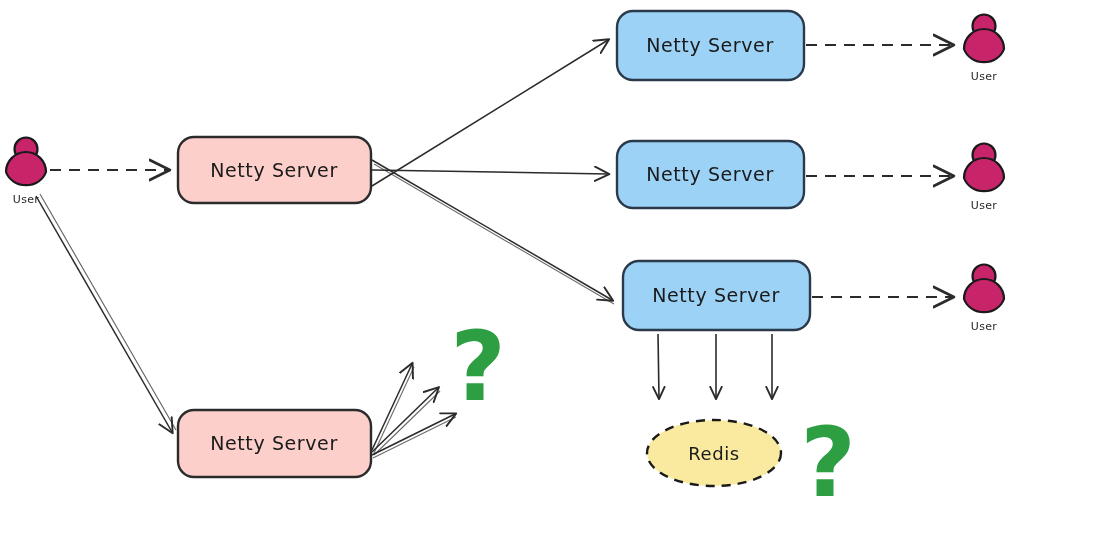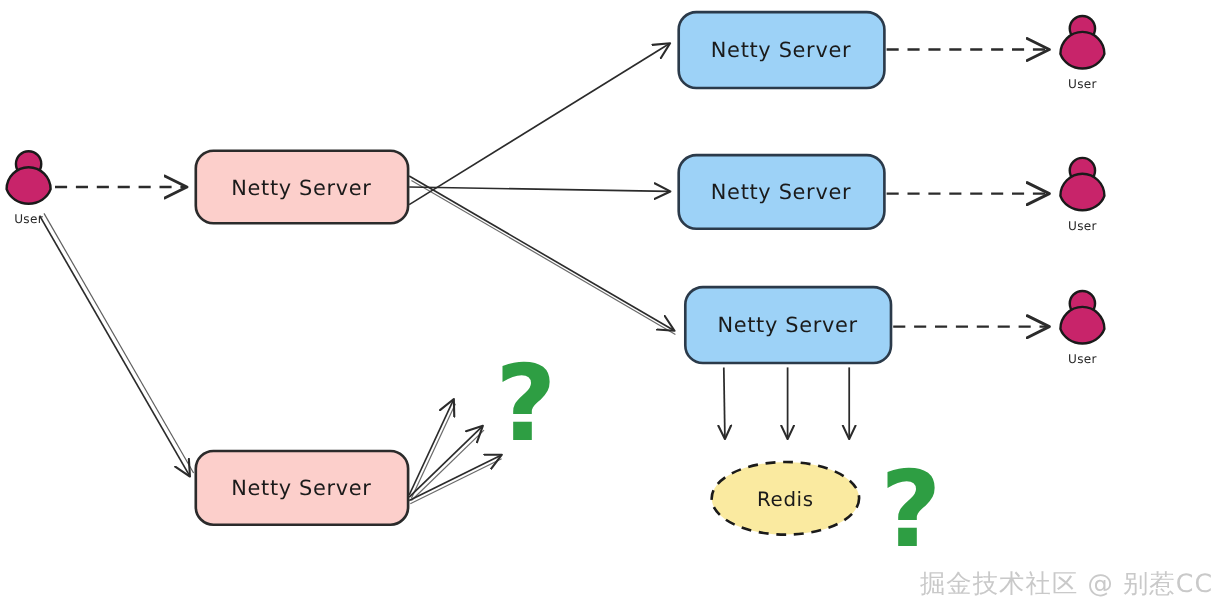--- a/index.html
+++ b/index.html
@@ -199,14 +199,13 @@
 
     <g>
       <text class="qmark" x="478" y="400" text-anchor="middle" font-size="96" fill="#2E9E43">?</text>
     </g>
 
     <g>
       <text class="qmark" x="828" y="496" text-anchor="middle" font-size="96" fill="#2E9E43">?</text>
     </g>
   </svg>
 
-  <div class="watermark">掘金技术社区 @ 别惹CC</div>
 </div>
 
 </body></html>

